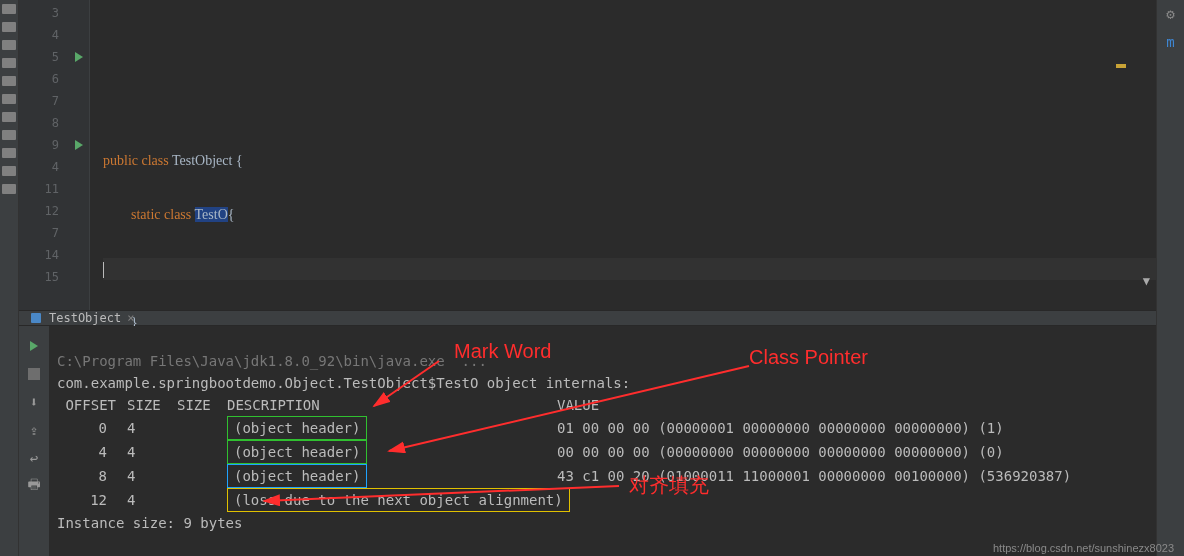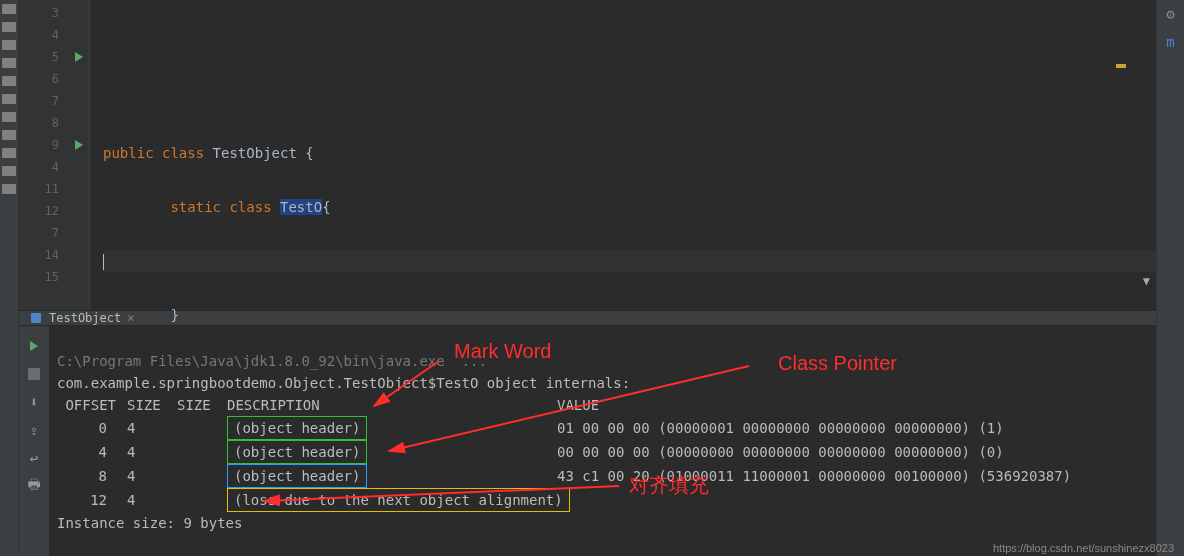--- a/index.html
+++ b/index.html
@@ -52,23 +52,24 @@
     height: 22px; display:flex; align-items:center; justify-content:center;
   }
   .run-gutter svg { width: 10px; height: 10px; }
   .fold-gutter {
     width: 14px;
     background: #2b2b2b;
     border-left: 1px solid #3c3f41;
   }
   .code {
     flex: 1;
-    padding-top: 2px;
+    padding-top: 10px;
     background: #2b2b2b;
     white-space: pre;
+    font-family: Liberation Serif, serif;
   }
   .code .line { height: 22px; line-height: 22px; }
   .code .hl-line { background: #323232; }
   .kw { color: #cc7832; }
   .meth { color: #ffc66d; }
   .ital { font-style: italic; }
   .field { color: #9876aa; font-style: italic; }
   .breadcrumb {
     height: 24px;
     line-height: 24px;
@@ -283,21 +284,21 @@
             </marker>
           </defs>
 
           <line x1="390" y1="35" x2="325" y2="80" stroke="#ff2d2d" stroke-width="2" marker-end="url(#ah)"></line>
 
           <line x1="700" y1="40" x2="340" y2="125" stroke="#ff2d2d" stroke-width="2" marker-end="url(#ah)"></line>
 
           <line x1="570" y1="160" x2="215" y2="175" stroke="#ff2d2d" stroke-width="2" marker-end="url(#ah)"></line>
         </svg>
         <div class="anno" style="left:405px; top:14px;">Mark Word</div>
-        <div class="anno" style="left:729px; top:20px;margin-top:6px;">Class Pointer</div>
+        <div class="anno" style="left:700px; top:20px;">Class Pointer</div>
         <div class="anno" style="left:580px; top:146px; font-family:'Microsoft YaHei',sans-serif">对齐填充</div>
       </div>
     </div>
   </div>
 
   <div class="right-rail">
     <div class="icon">⚙</div>
     <div class="icon" style="color:#3e86d2">m</div>
   </div>
 </div>

